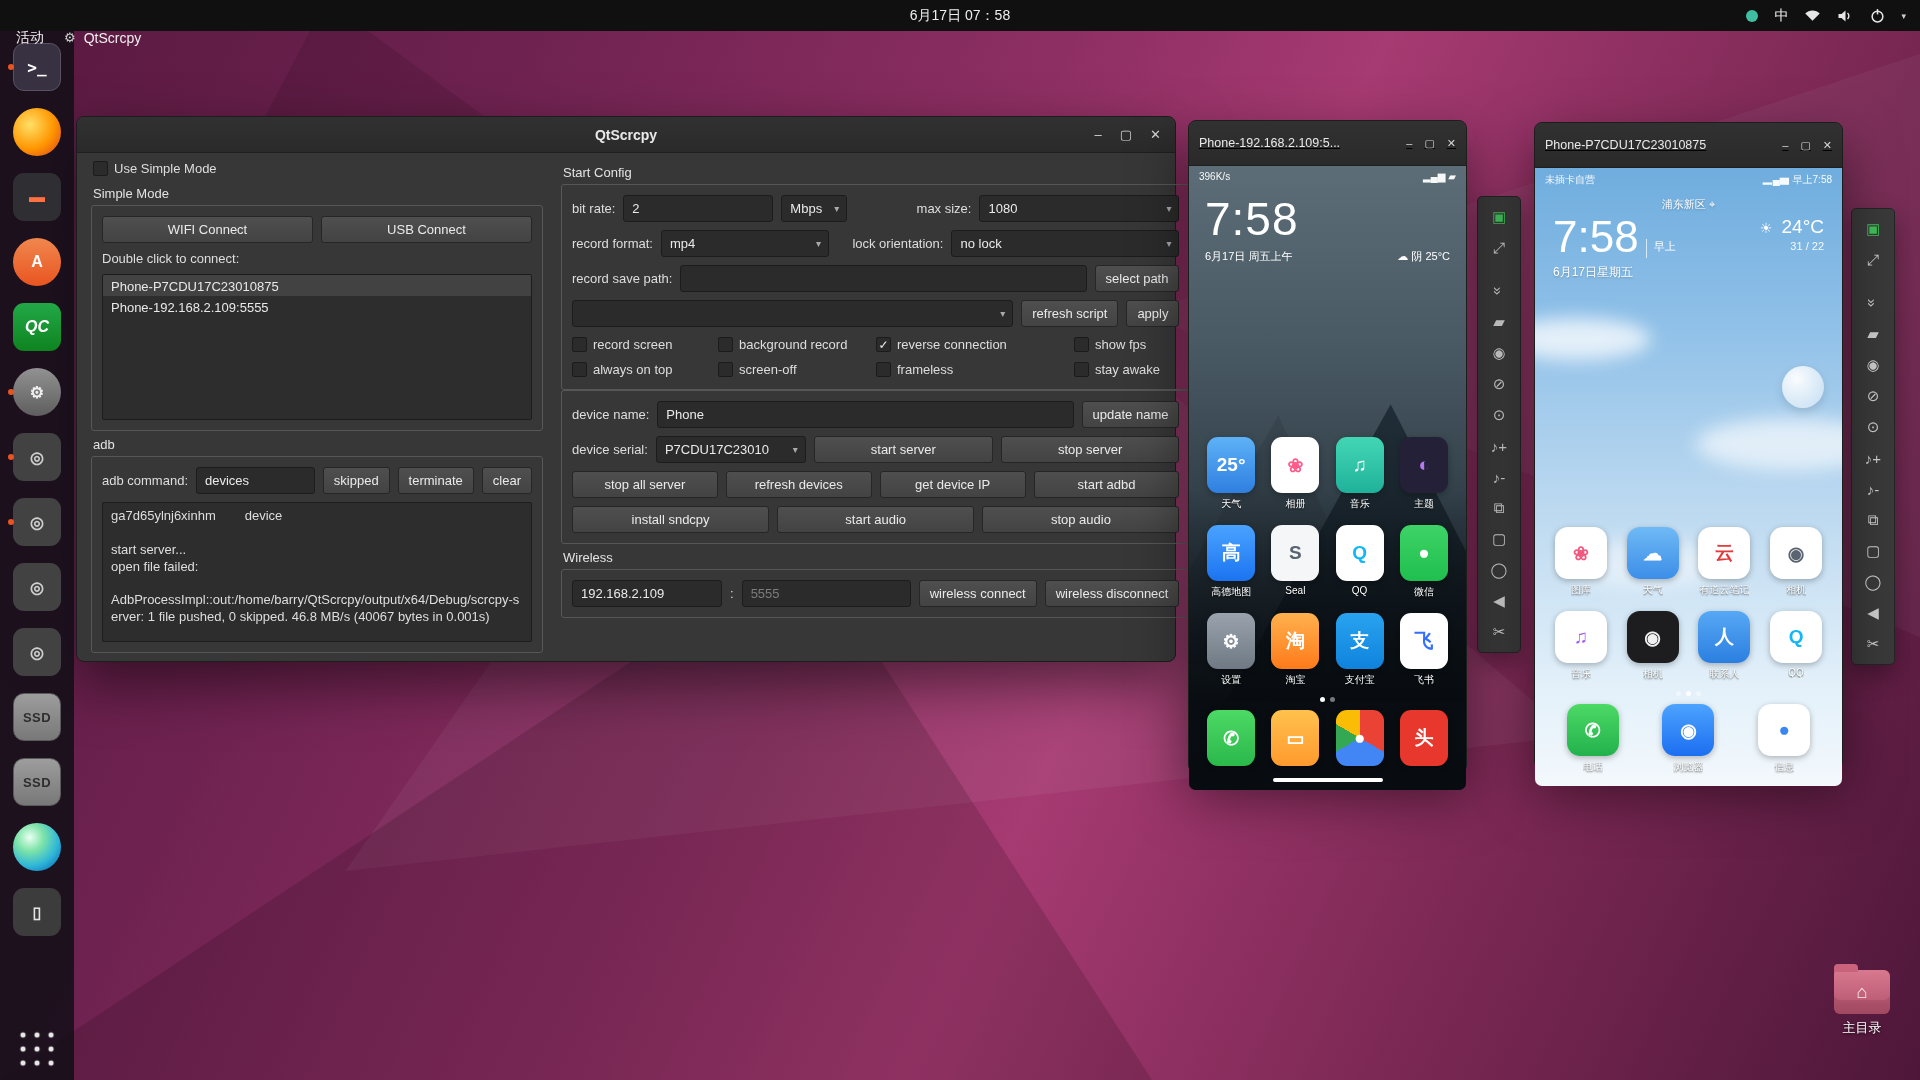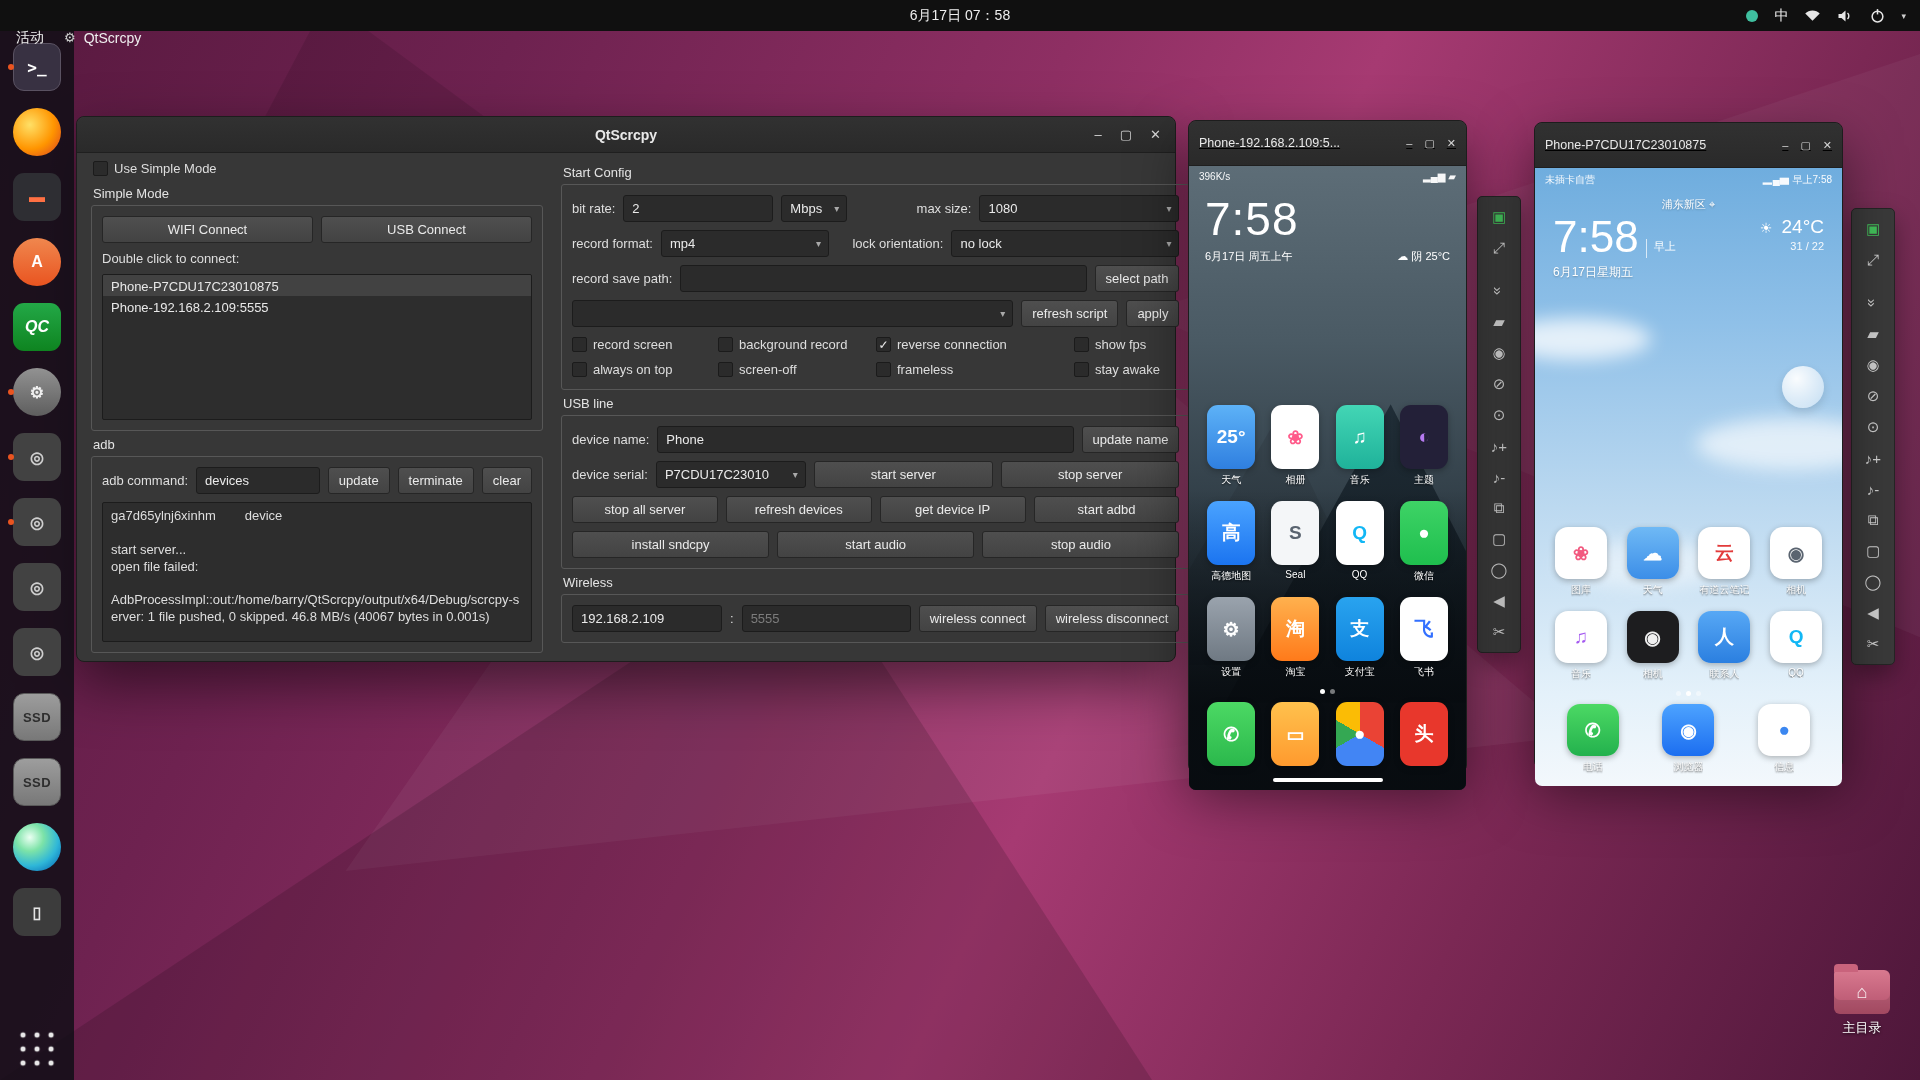--- a/index.html
+++ b/index.html
@@ -93,21 +93,21 @@
            background:linear-gradient(180deg,#22303a,#0c1318); clip-path:polygon(0 100%, 52% 8%, 100% 100%); }
   .p1-fog { position:absolute; left:0; right:0; bottom:0; height:48%; z-index:1;
             background:linear-gradient(180deg, rgba(8,13,17,0) 0%, rgba(7,11,15,0.92) 72%); }
   .pui { position:relative; z-index:2; height:100%; display:flex; flex-direction:column; color:#fff; }
   .p-status { display:flex; justify-content:space-between; font-size:10px; padding:5px 10px 0; opacity:0.95; }
   .p1-clock { font-size:46px; font-weight:200; line-height:1; padding:14px 16px 0; letter-spacing:1px; }
   .p1-sub { display:flex; justify-content:space-between; align-items:center; padding:7px 16px 0; font-size:11px; }
   .apps { display:grid; grid-template-columns:repeat(4,1fr); row-gap:14px; padding:0 10px; margin-top:auto; }
   .apps.two { margin-top:auto; }
   .app { display:flex; flex-direction:column; align-items:center; gap:4px; }
-  .app .ic { width:48px; height:64px; border-radius:11px; display:flex; align-items:center; justify-content:center;
+  .app .ic { width:48px; height:56px; border-radius:11px; display:flex; align-items:center; justify-content:center;
              font-size:19px; font-weight:bold; box-shadow:0 2px 6px rgba(0,0,0,0.28); }
   .app .lb { font-size:10px; color:#fff; text-shadow:0 1px 2px rgba(0,0,0,0.75); max-width:66px;
              white-space:nowrap; overflow:hidden; }
   .dots { display:flex; justify-content:center; gap:5px; margin:10px 0 6px; }
   .dots i { width:5px; height:5px; border-radius:50%; background:rgba(255,255,255,0.45); }
   .dots i.on { background:#fff; }
   .pdock { display:grid; grid-template-columns:repeat(4,1fr); padding:2px 10px 0; }
   .pdock.three { grid-template-columns:repeat(3,1fr); padding-bottom:12px; }
   .gesture { width:110px; height:4px; background:#fff; border-radius:2px; margin:12px auto 8px; }
 
@@ -341,21 +341,21 @@
               <div class="item selected">Phone-P7CDU17C23010875</div>
 
               <div class="item">Phone-192.168.2.109:5555</div>
             </div>
         </div>
         <div class="panel-label">adb</div>
         <div class="groupbox">
           <div class="frow">
             <span class="qlabel">adb command:</span>
             <input class="qinput" style="flex: 1 1 0%; min-width: 0px;" value="devices">
-            <div class="qbtn">update</div>
+            <div class="qbtn">skipped</div>
             <div class="qbtn">terminate</div>
             <div class="qbtn">clear</div>
           </div>
           <div class="logbox">ga7d65ylnj6xinhm        device
 
 start server...
 open file failed:
 
 AdbProcessImpl::out:/home/barry/QtScrcpy/output/x64/Debug/scrcpy-server: 1 file pushed, 0 skipped. 46.8 MB/s (40067 bytes in 0.001s)</div>
         </div>
@@ -439,21 +439,20 @@
                 <span>frameless</span>
               </label>
 
               <label class="qcheck">
                 <span class="box"></span>
                 <span>stay awake</span>
               </label>
             </div>
         </div>
 
-        <div class="panel-label">USB line</div>
         <div class="groupbox">
           <div class="frow">
             <span class="qlabel">device name:</span>
             <input class="qinput" style="flex: 1 1 0%; min-width: 0px;" value="Phone">
             <div class="qbtn">update name</div>
           </div>
           <div class="frow">
             <span class="qlabel">device serial:</span>
             <div class="qcombo" style="width:150px">
               <span class="val">P7CDU17C23010</span>

